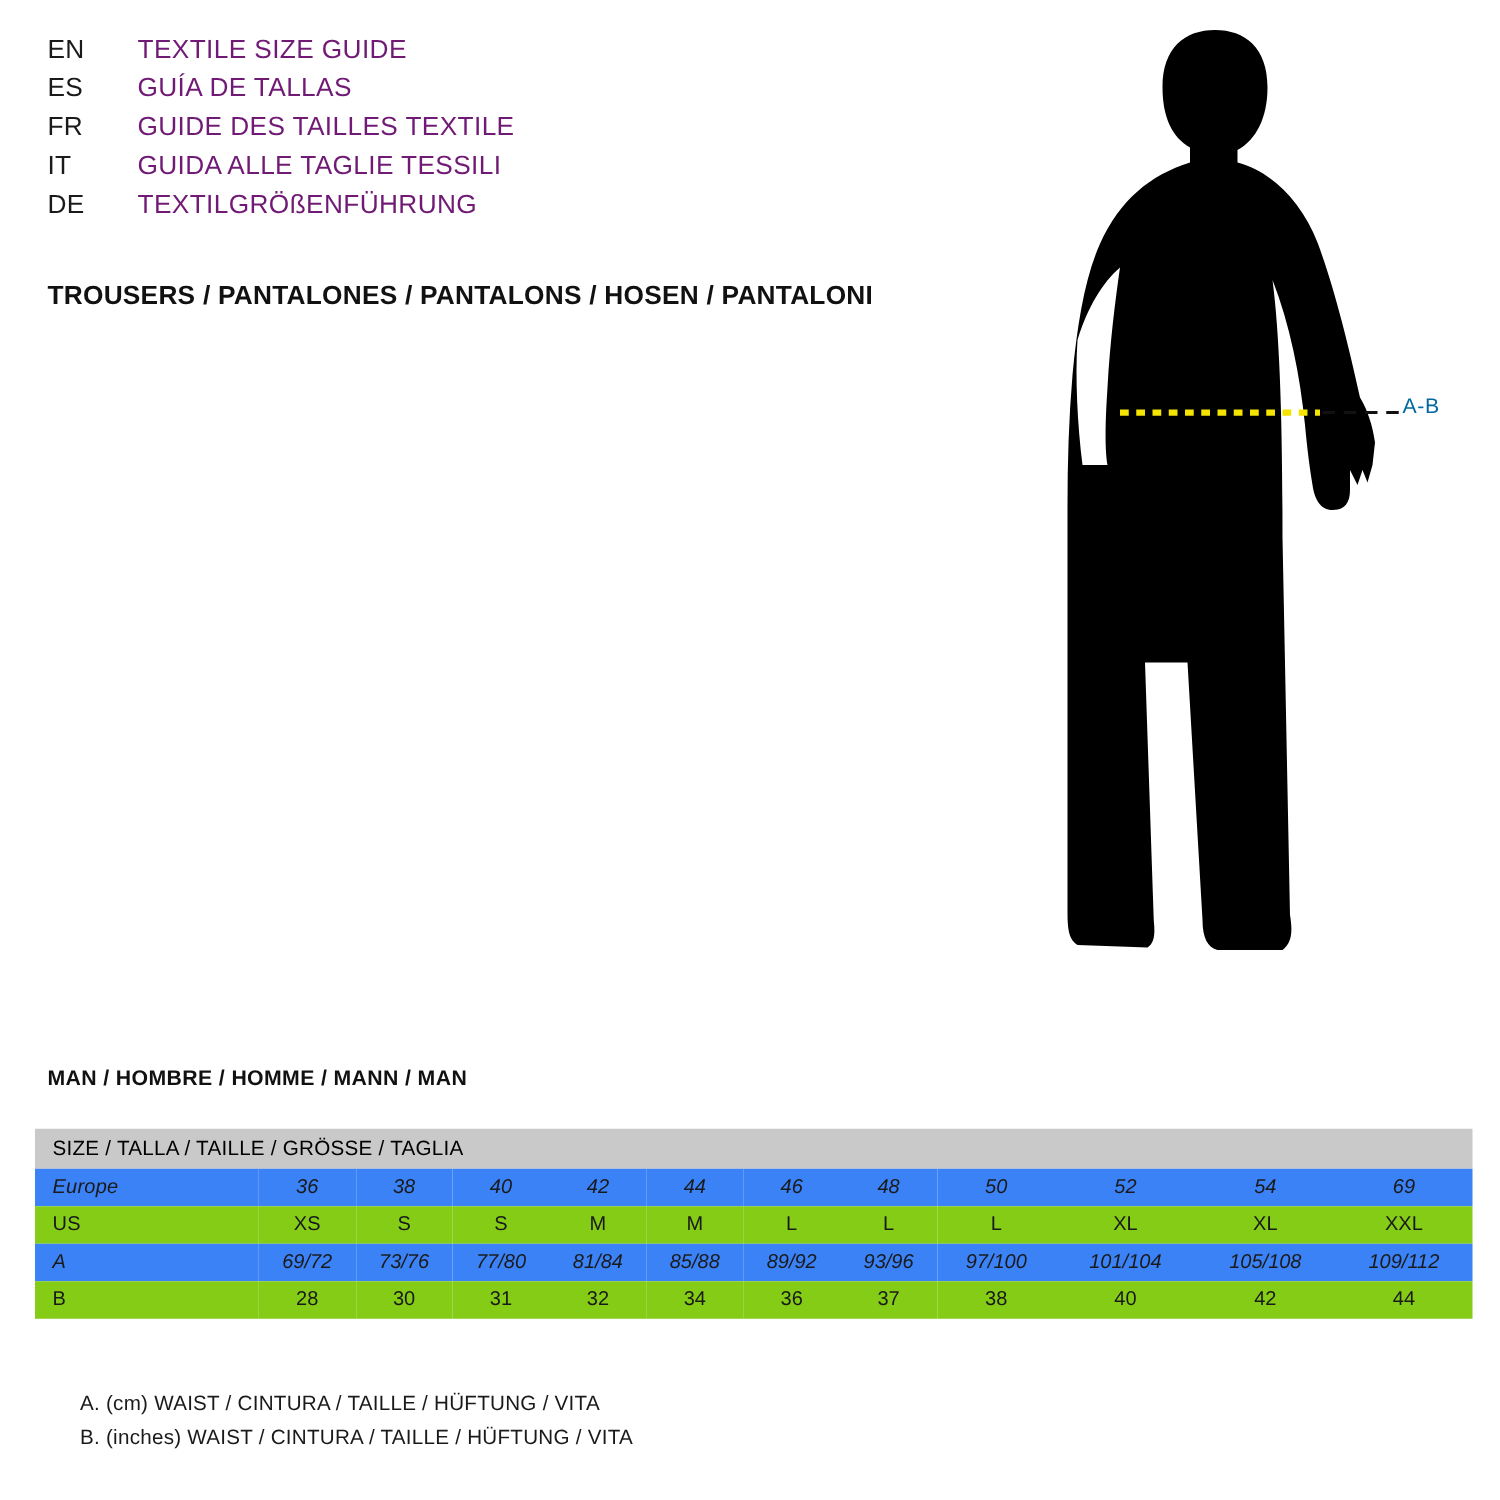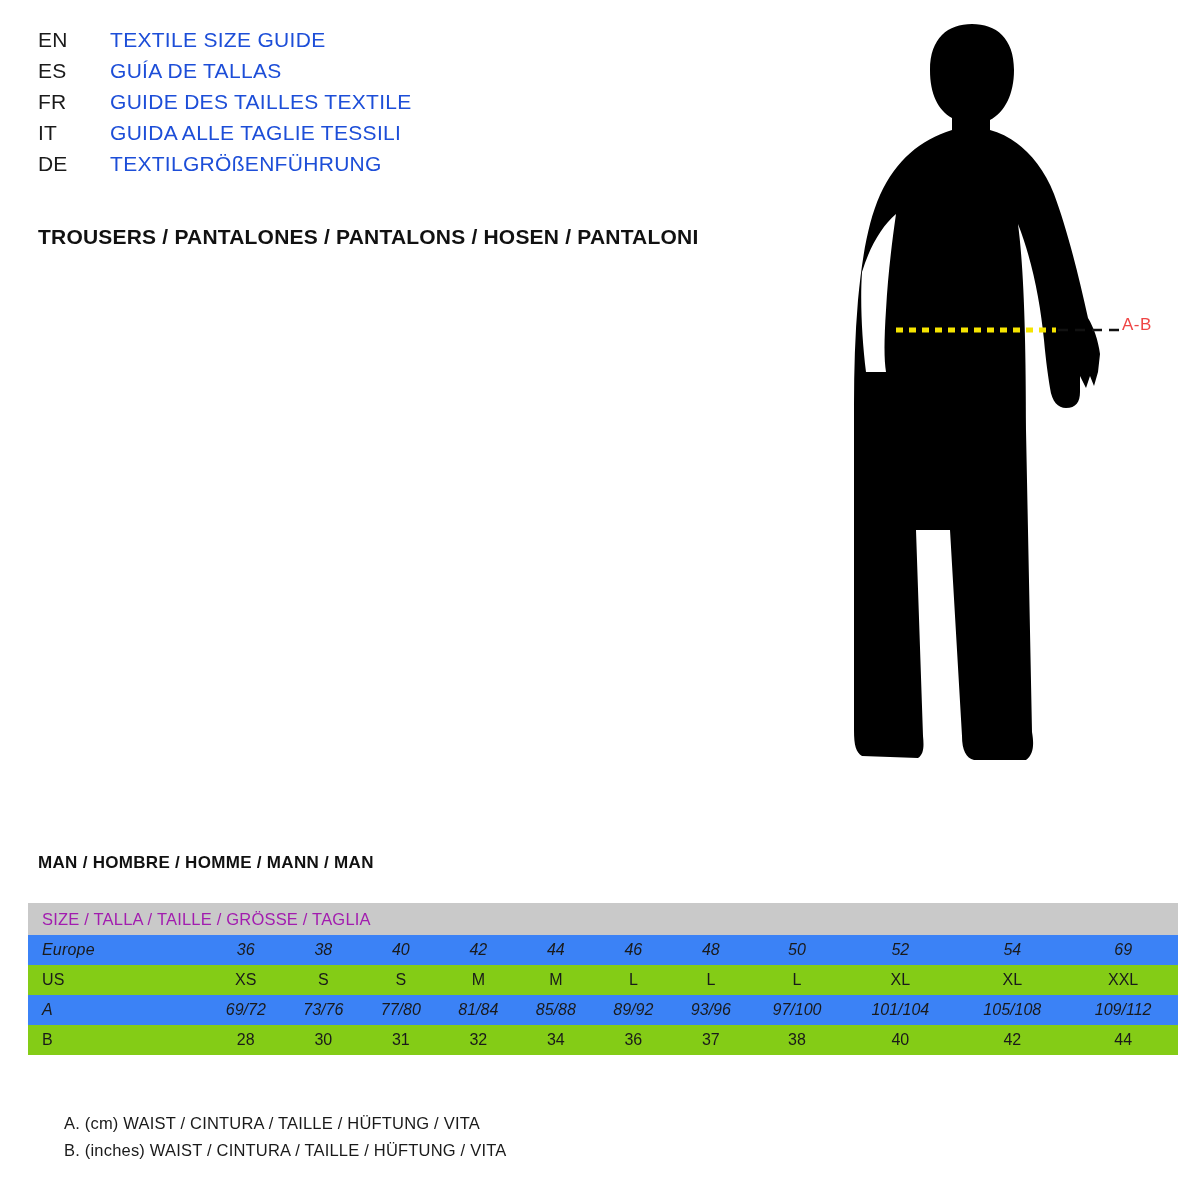--- a/index.html
+++ b/index.html
@@ -30,21 +30,21 @@
   }
   .lang-code {
     width: 72px;
     font-size: 21px;
     letter-spacing: 0.2px;
     color: #1a1a1a;
   }
   .lang-text {
     font-size: 21px;
     letter-spacing: 0.3px;
-    color: #1d4ed8;
+    color: #701a75;
     text-align: center;
   }
   .section-title {
     position: absolute;
     left: 38px;
     top: 225px;
     font-size: 21px;
     font-weight: bold;
     letter-spacing: 0.2px;
     color: #111111;
@@ -58,21 +58,21 @@
     width: 390px;
     height: 800px;
   }
   .figure-wrap svg { display: block; }
 
   .ab-label {
     position: absolute;
     left: 1122px;
     top: 315px;
     font-size: 17px;
-    color: #ef4444;
+    color: #0369a1;
     letter-spacing: 0.5px;
   }
 
   
   .table-heading {
     position: absolute;
     left: 38px;
     top: 853px;
     font-size: 17px;
     font-weight: bold;
@@ -93,21 +93,21 @@
     font-weight: normal;
     color: #1a1a1a;
   }
   .size-table .head-row th {
     background: #c9c9c9;
     text-align: left;
     padding-left: 14px;
     height: 32px;
     font-size: 16.5px;
     letter-spacing: 0.2px;
-    color: #a21caf;
+    color: #000000;
   }
   .size-table tr.light td { background: #3b82f6; font-style: italic; }
   .size-table tr.shade td { background: #84cc16; }
   .size-table td.rowlabel {
     text-align: left;
     padding-left: 14px;
     width: 165px;
     letter-spacing: 0.2px;
   }
   .size-table td.val {

